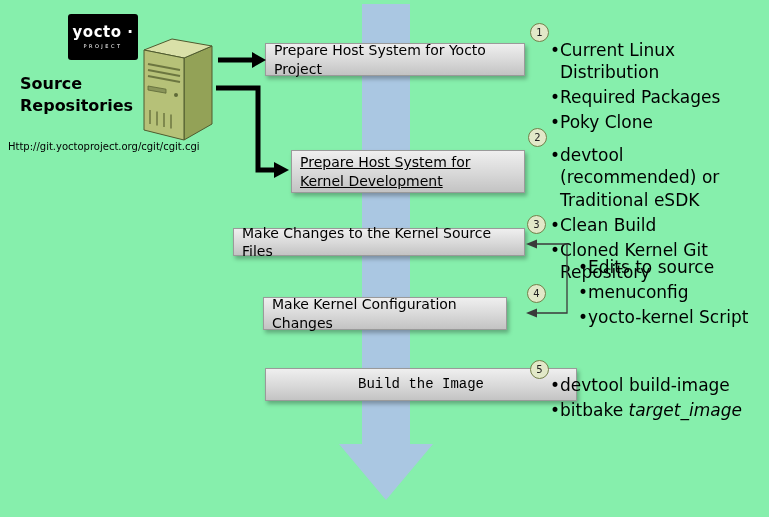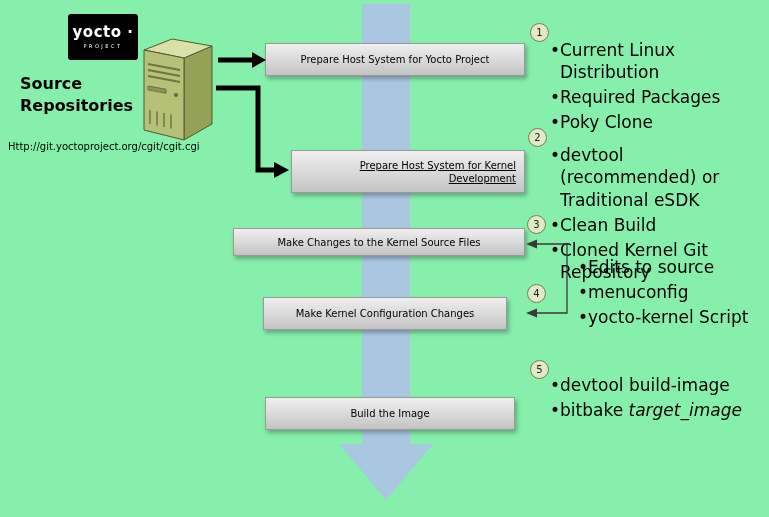--- a/index.html
+++ b/index.html
@@ -16,28 +16,28 @@
   .yocto-logo .brand { font-size:15px; font-weight:bold; letter-spacing:.5px; line-height:1; }
   .yocto-logo .proj { font-size:5px; letter-spacing:2.5px; margin-top:3px; }
 
   .server-icon-wrap { position:absolute; left:136px; top:36px; width:84px; height:110px; z-index:4; }
 
   .source-label { position:absolute; left:20px; top:73px; width:105px;
     font-size:16px; font-weight:bold; line-height:1.35; z-index:4; }
   .repo-url { position:absolute; left:8px; top:141px; font-size:10px; z-index:4; }
 
   .step-box { position:absolute; display:flex; align-items:center; justify-content:center;
-    text-align:right; font-size:10px; line-height:1.3; color:#000; padding:3px 8px;
+    text-align:left; font-size:14px; line-height:1.3; color:#000; padding:3px 8px;
     background:linear-gradient(180deg,#efefef 0%,#d8d8d8 55%,#c3c3c3 100%);
     border:1px solid #9a9a9a; box-shadow:2px 3px 4px rgba(0,0,0,.28); z-index:3; }
   .box1 { left:265px; top:43px;  width:260px; height:33px; }
   .box2 { left:291px; top:150px; width:234px; height:43px;text-decoration:underline; }
   .box3 { left:233px; top:228px; width:292px; height:28px; }
   .box4 { left:263px; top:297px; width:244px; height:33px; }
-  .box5 { left:265px; top:397px; width:250px; height:33px; }
+  .box5 { left:265px; top:368px; width:312px; height:33px;font-family:Liberation Mono, monospace; }
 
   .num-circle { position:absolute; width:19px; height:19px; border-radius:50%;
     background:#e2e8c8; border:1px solid #74804a; display:flex; align-items:center;
     justify-content:center; font-size:10px; color:#222; z-index:4; }
   .c1 { left:530px; top:23px; }  .c2 { left:528px; top:128px; }
   .c3 { left:527px; top:215px; } .c4 { left:527px; top:284px; }
   .c5 { left:530px; top:360px; }
 
   .bullets { position:absolute; list-style:none; font-size:17px; z-index:4; }
   .bullets li { position:relative; padding-left:11px; margin-bottom:2.5px; line-height:1.32; }

